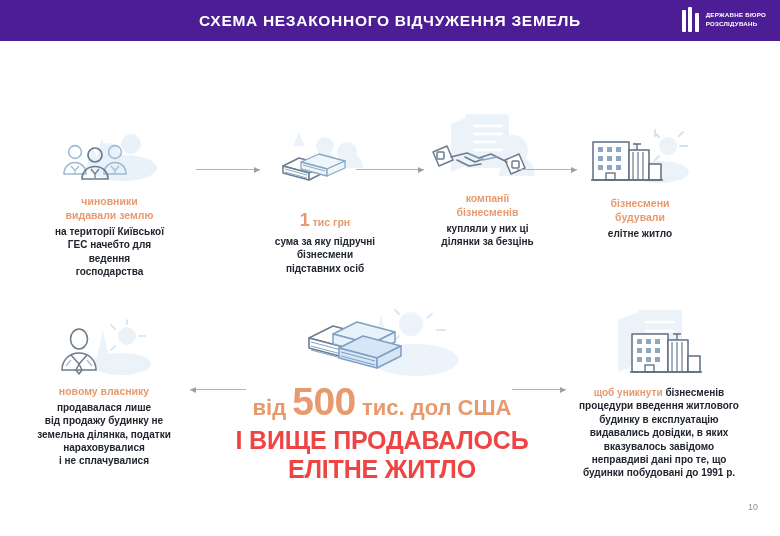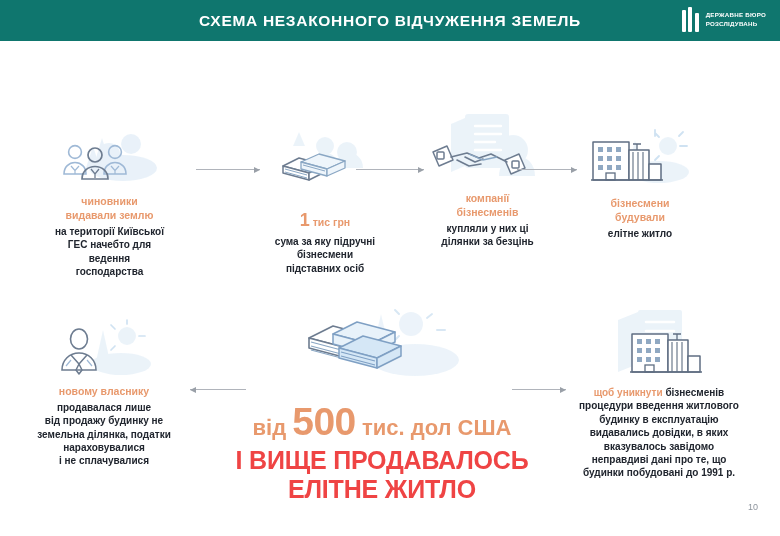--- a/index.html
+++ b/index.html
@@ -12,21 +12,21 @@
   #page {
     position: relative;
     width: 780px; height: 536px;
     background: #ffffff;
   }
 
   
   .header {
     position: absolute; left: 0; top: 0;
     width: 780px; height: 41px;
-    background: #0f766e;
+    background: #4c1d95;
     display: flex; align-items: center; justify-content: center;
   }
   .header-title {
     color: #ffffff;
     font-size: 15.5px;
     font-weight: bold;
     letter-spacing: 0.7px;
     white-space: nowrap;
   }
   .logo-block {
@@ -318,21 +318,21 @@
         <g fill="#d5e7f6" stroke="#7fa0c4" stroke-width="1.5" stroke-linejoin="round">
           <path d="M52 40 L76 28 L114 38 L90 50 Z"></path>
           <path d="M52 40 L52 50 L90 60 L90 50 Z"></path>
           <path d="M90 50 L114 38 L114 48 L90 60 Z"></path>
         </g>
         <g fill="none" stroke="#7fa0c4" stroke-width="1.1">
           <path d="M54 44 L88 53M54 48 L88 57"></path>
         </g>
       </svg>
     </div>
-    <div class="hero-line1" style="margin-top:20px;">
+    <div class="hero-line1" style="margin-top:0;">
       <span class="hero-pre">від </span><span class="hero-num">500</span><span class="hero-post"> тис. дол США</span>
     </div>
     <div class="hero-line2">
       <div>І ВИЩЕ ПРОДАВАЛОСЬ</div>
       <div>ЕЛІТНЕ ЖИТЛО</div>
     </div>
   </div>
 
   <div class="arrow left" style="left:190px; top:385px; width:56px;">
     <span class="shaft"></span>

